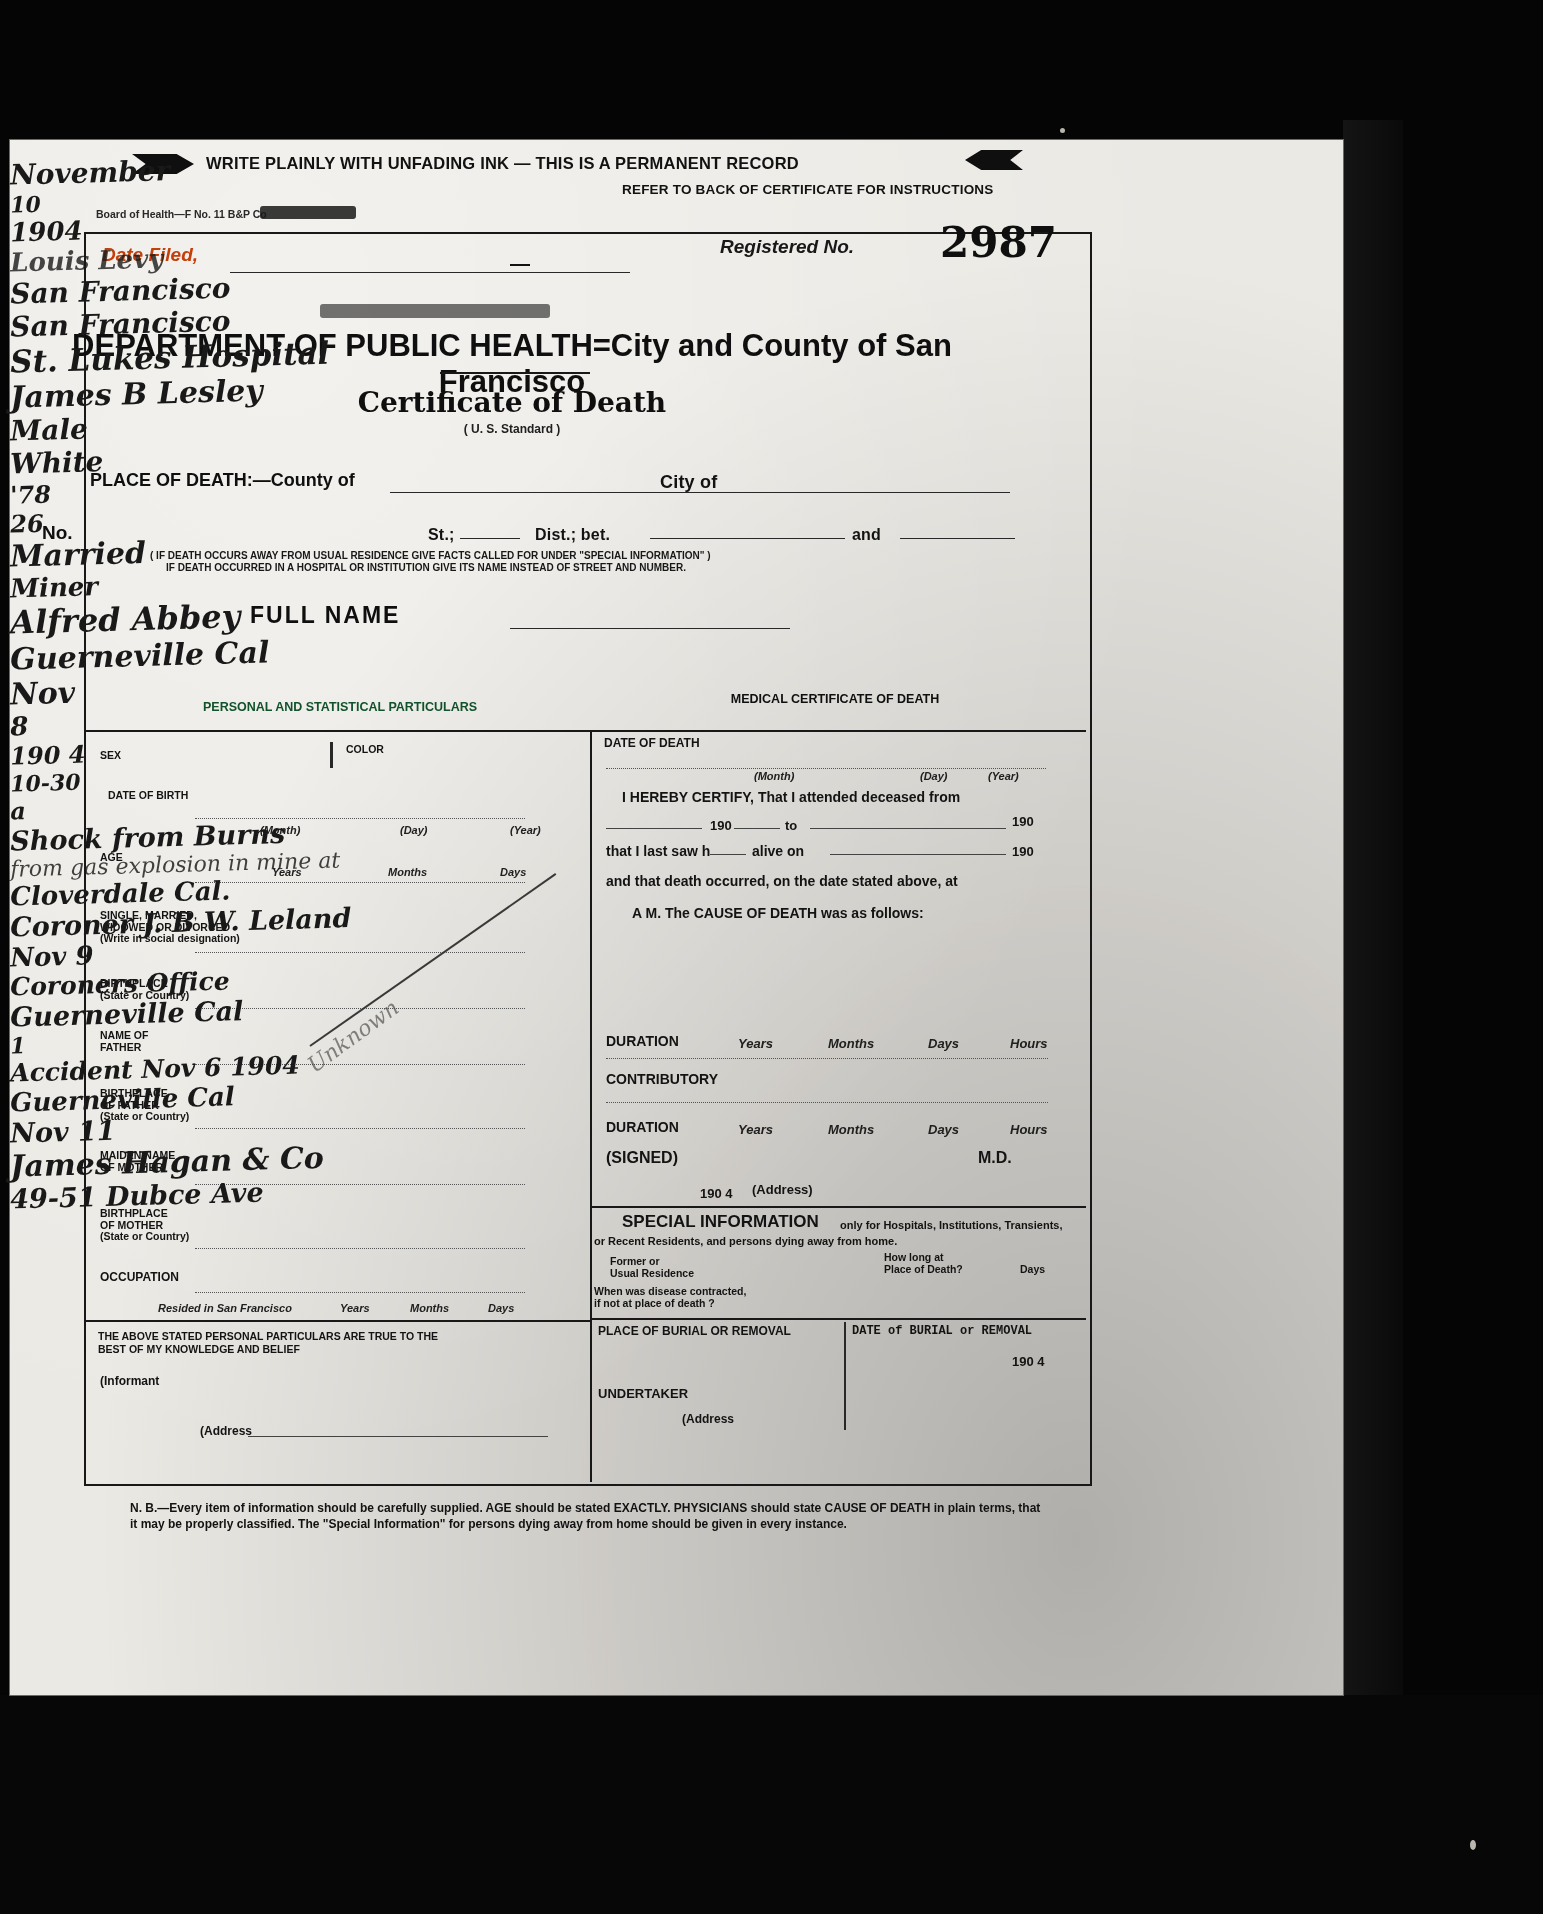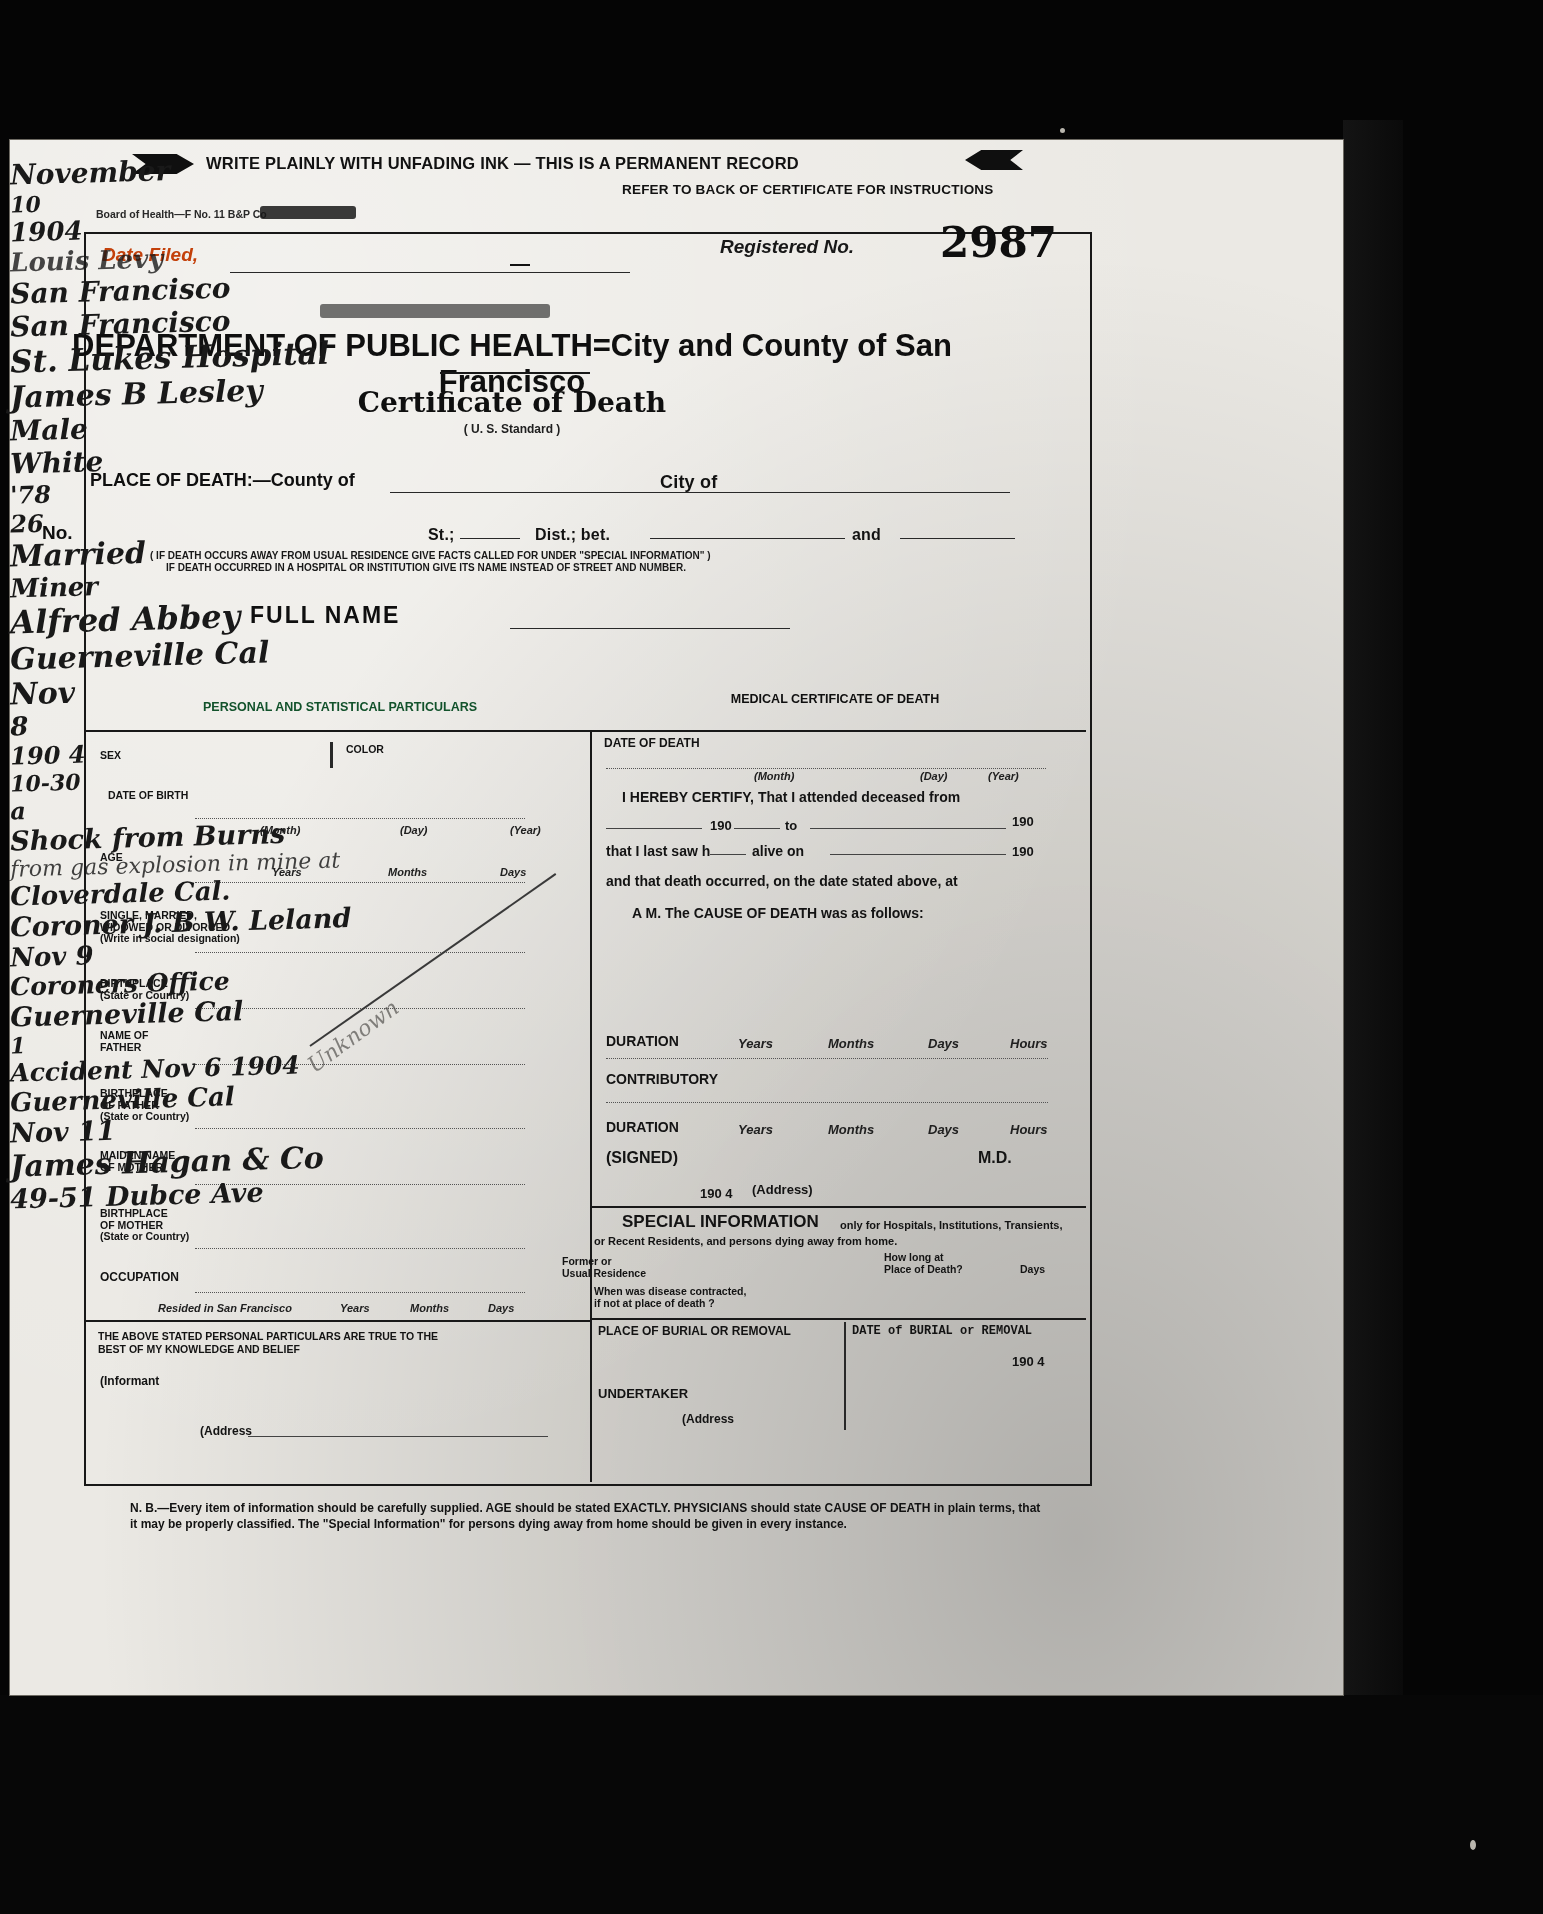--- a/index.html
+++ b/index.html
@@ -279,21 +279,21 @@
   <div class="hand" style="left:600px;top:1028px;font-size:26px;">Nov 9</div>
   <div class="lbl" style="left:690px;top:1048px;font-size:13px;">190 4</div>
   <div class="lbl big" style="left:742px;top:1044px;font-size:13px;">(Address)</div>
   <div class="hand" style="left:842px;top:1026px;font-size:25px;">Coroners Office</div>
   <div class="hrule" style="left:582px;top:1066px;width:494px;height:2px;"></div>
 
   <div class="lbl" style="left:612px;top:1076px;font-size:17px;">SPECIAL INFORMATION</div>
   <div class="lbl" style="left:830px;top:1080px;font-size:11px;">only for Hospitals, Institutions, Transients,</div>
   <div class="lbl" style="left:584px;top:1096px;font-size:11px;">or Recent Residents, and persons dying away from home.</div>
 
-  <div class="lbl" style="left:552px;top:1116px;white-space:pre;">Former or
+  <div class="lbl" style="left:600px;top:1116px;white-space:pre;">Former or
 Usual Residence</div>
   <div class="hand" style="left:684px;top:1106px;font-size:27px;">Guerneville Cal</div>
   <div class="lbl" style="left:874px;top:1112px;white-space:pre;">How long at
 Place of Death?</div>
   <div class="hand" style="left:962px;top:1110px;font-size:22px;">1</div>
   <div class="lbl" style="left:1010px;top:1124px;">Days</div>
 
   <div class="lbl" style="left:584px;top:1146px;white-space:pre;">When was disease contracted,
 if not at place of death ?</div>
   <div class="hand" style="left:740px;top:1140px;font-size:25px;">Accident  Nov 6 1904</div>

